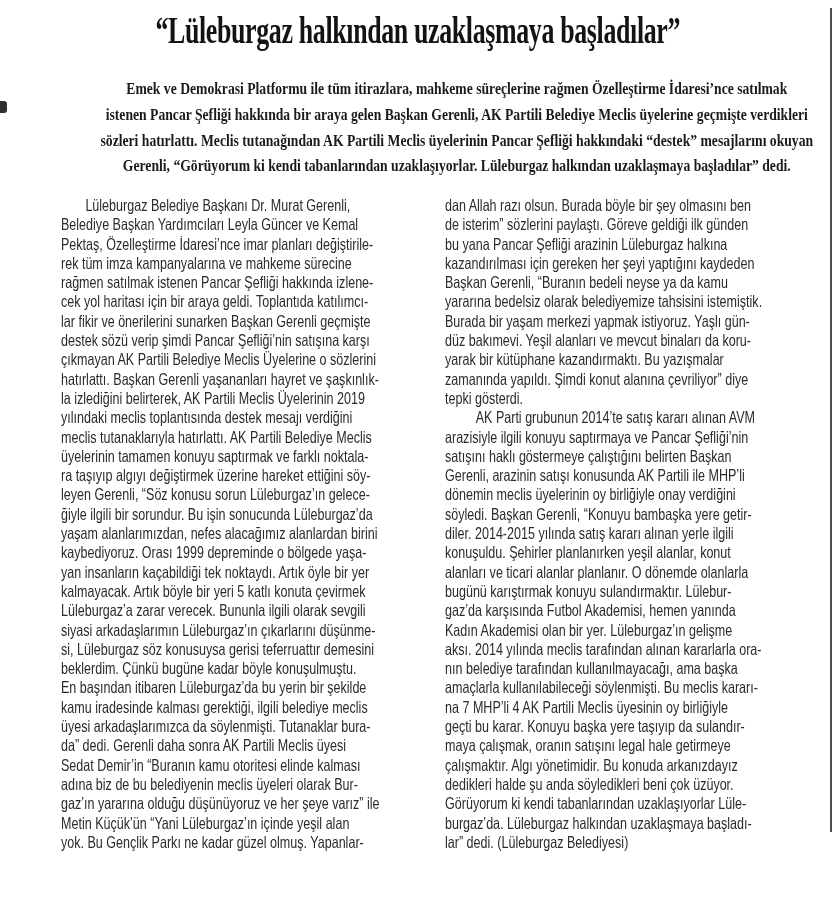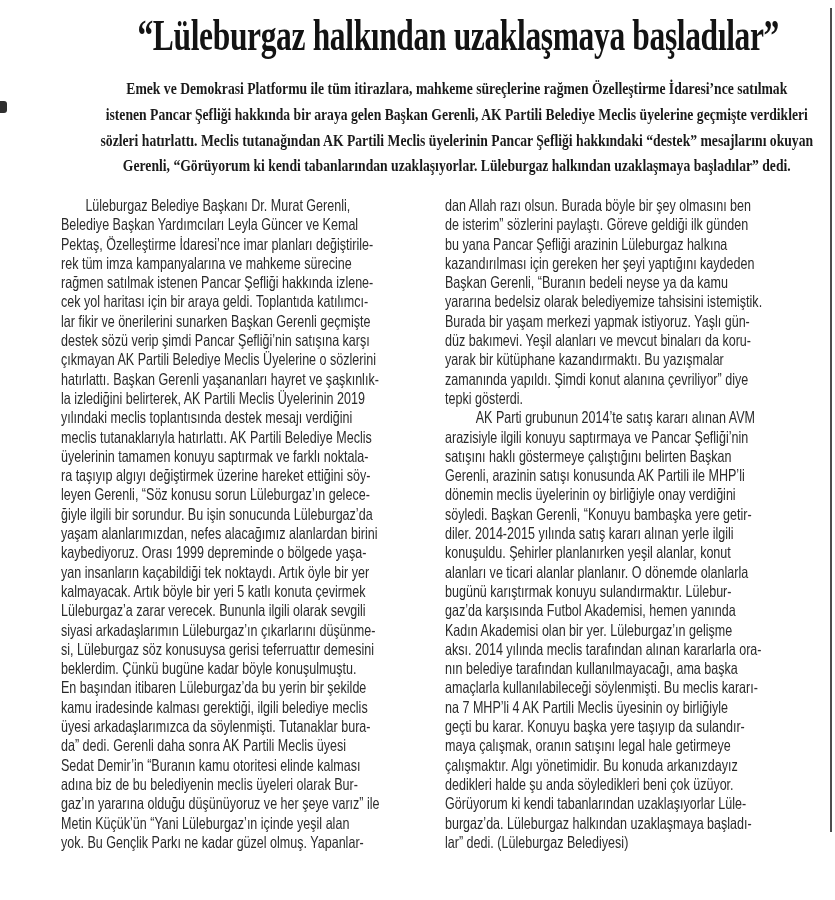--- a/index.html
+++ b/index.html
@@ -19,21 +19,21 @@
   .headline {
     position: absolute;
     top: 12px;
     left: 0;
     width: 835px;
     margin: 0;
     text-align: center;
     white-space: nowrap;
     font-family: "Liberation Serif", "DejaVu Serif", serif;
     font-weight: 700;
-    font-size: 45px;
+    font-size: 37px;
     line-height: 1.05;
     color: #131313;
   }
   .headline .condense {
     display: inline-block;
     transform: scaleX(0.70);
     transform-origin: 50% 50%;
     letter-spacing: -0.5px;
   }
   

